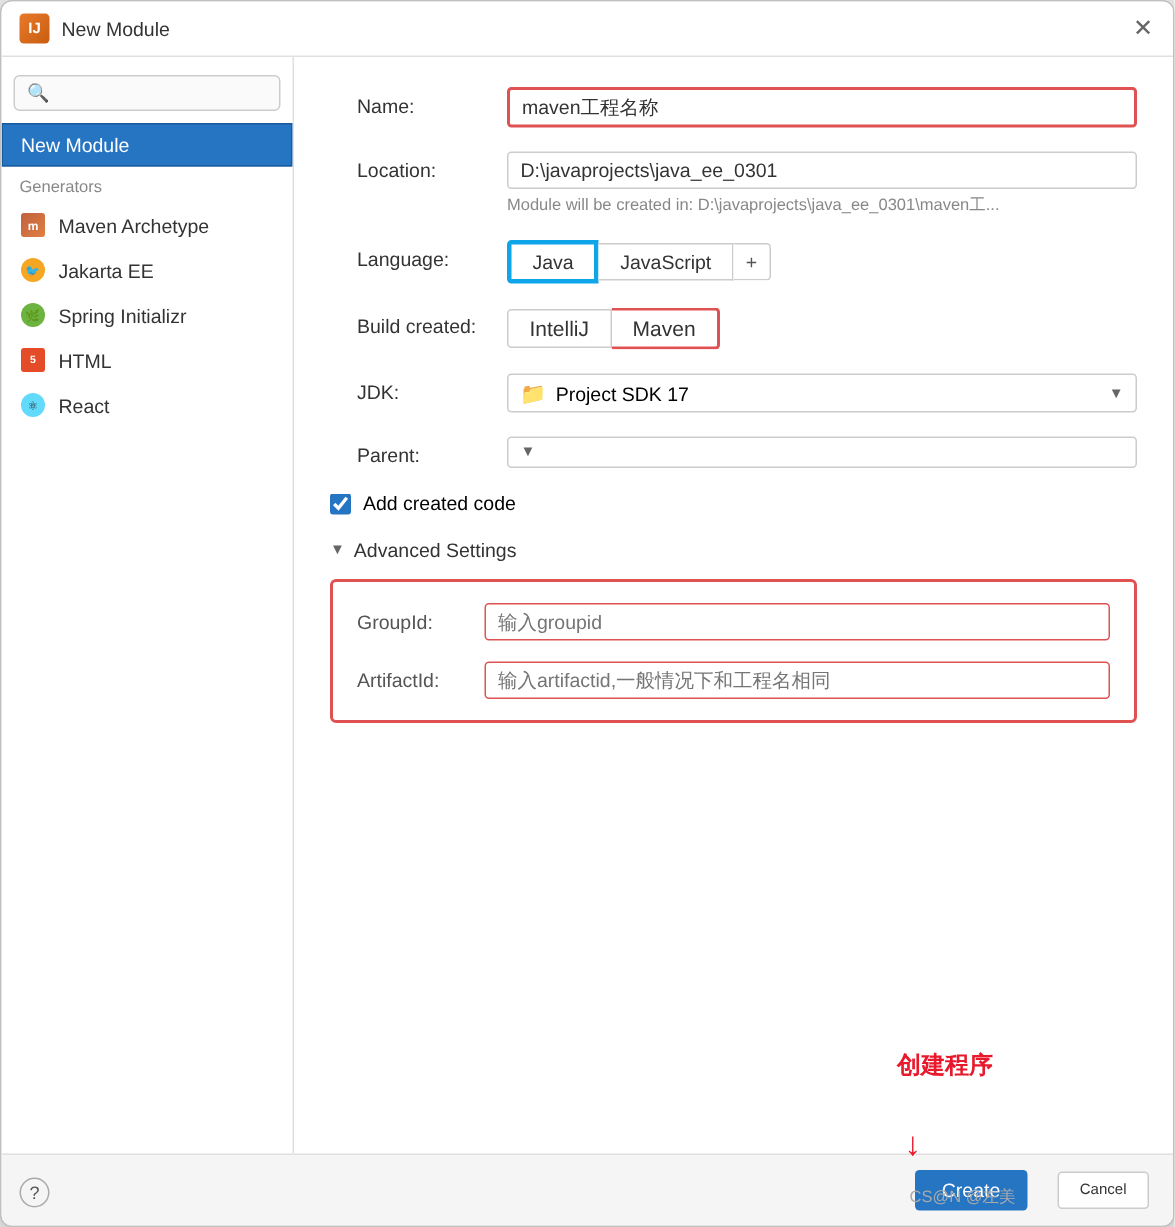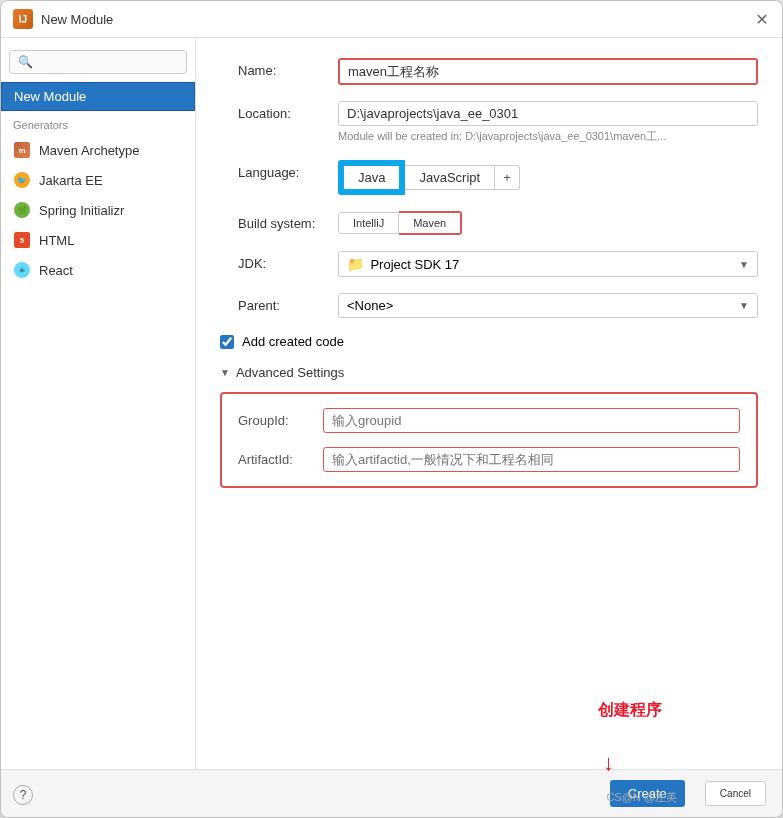--- a/index.html
+++ b/index.html
@@ -160,21 +160,21 @@
     }
     .lang-btn {
       padding: 4px 14px;
       border: 1px solid #ccc;
       background: #fff;
       cursor: pointer;
       font-size: 13px;
       color: #333;
     }
     .lang-btn.selected {
-      border: 6px solid #0ea5e9;
+      border: 3px solid #0ea5e9;
       background: #fff;
       font-weight: 500;
     }
     .lang-btn:first-child {
       border-radius: 3px 0 0 3px;
     }
     .lang-btn:not(:first-child):not(.add-btn) {
       border-left: none;
     }
     .add-btn {
@@ -185,21 +185,21 @@
       cursor: pointer;
       font-size: 13px;
       color: #555;
       border-radius: 0 3px 3px 0;
     }
     .build-btn {
       padding: 4px 14px;
       border: 1px solid #ccc;
       background: #fff;
       cursor: pointer;
-      font-size: 11px;
+      font-size: 14px;
       color: #333;
     }
     .build-btn.selected {
       border: 2px solid #e05252;
     }
     .build-btn:first-child {
       border-radius: 3px 0 0 3px;
     }
     .build-btn:last-child {
       border-radius: 0 3px 3px 0;
@@ -469,21 +469,21 @@
         <div class="form-control">
           <div class="button-group">
             <button class="lang-btn selected">Java</button>
             <button class="lang-btn">JavaScript</button>
             <button class="add-btn">+</button>
           </div>
         </div>
       </div>
 
       <div class="form-row">
-        <div class="form-label">Build system:</div>
+        <div class="form-label">Build created:</div>
         <div class="form-control">
           <div class="button-group">
             <button class="build-btn">IntelliJ</button>
             <button class="build-btn selected">Maven</button>
           </div>
         </div>
       </div>
 
       <div class="form-row">
         <div class="form-label">JDK:</div>
@@ -493,21 +493,20 @@
             <span style="flex:1; margin-left:6px;">Project SDK 17</span>
             <span class="dropdown-arrow">▼</span>
           </div>
         </div>
       </div>
 
       <div class="form-row">
         <div class="form-label">Parent:</div>
         <div class="form-control">
           <div class="dropdown">
-            <span style="flex:1;">&lt;None&gt;</span>
             <span class="dropdown-arrow">▼</span>
           </div>
         </div>
       </div>
 
       <div class="checkbox-row">
         <input type="checkbox" checked="" id="sampleCode" style="">
         <label for="sampleCode">Add created code</label>
       </div>
 

